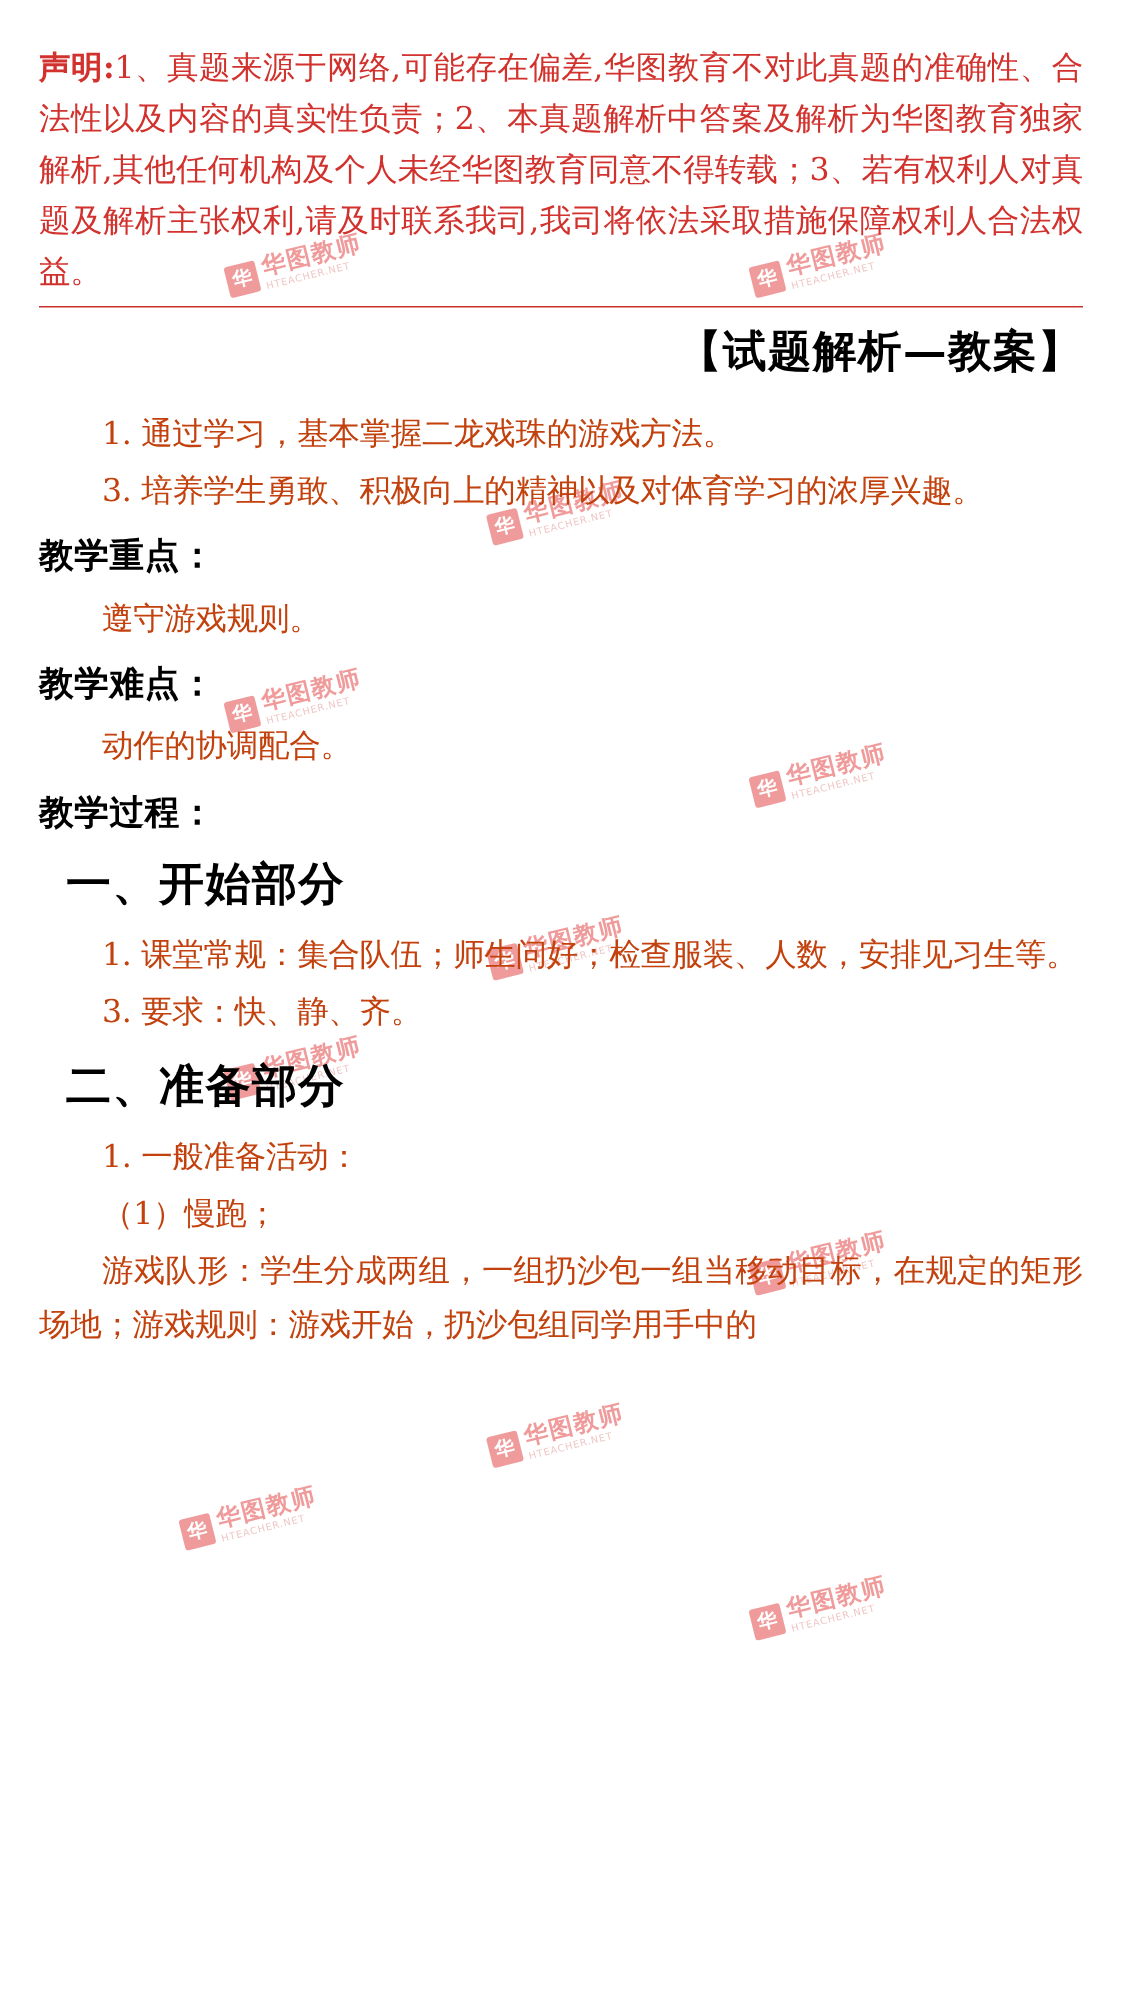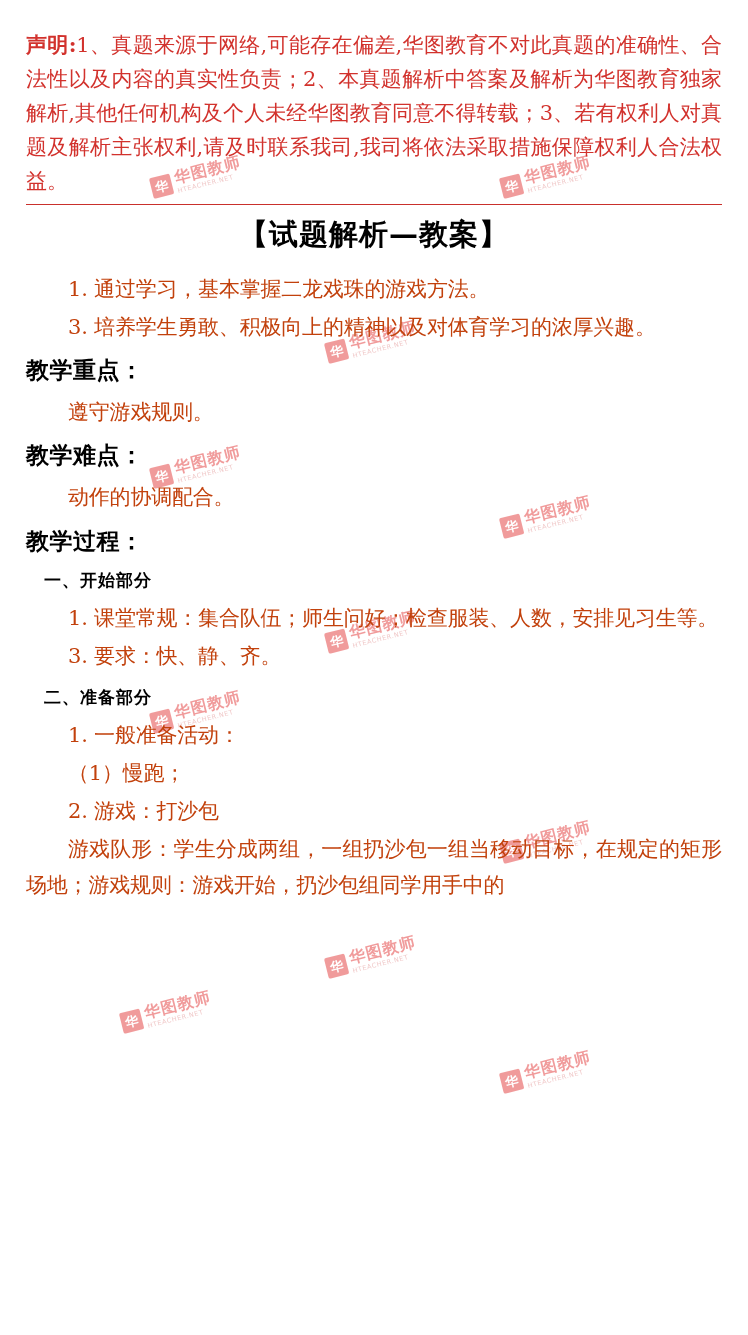--- a/index.html
+++ b/index.html
@@ -38,41 +38,41 @@
   .disclaimer .lead {
     font-weight: bold;
   }
   .rule {
     border: none;
     border-top: 1.5px solid #c9302c;
     margin: 4px 0 10px 0;
   }
   
   .doc-title {
-    text-align: center;
+    text-align: right;
     font-family: "DejaVu Serif", "Liberation Serif", serif;
     font-weight: bold;
     font-size: 29px;
     letter-spacing: 1px;
     margin: 6px 0 16px 0;
     color: #000;
   }
   
   h2.section {
     font-family: "DejaVu Serif", "Liberation Serif", serif;
     font-weight: bold;
     font-size: 23px;
     margin: 10px 0 8px 0;
     color: #000;
     letter-spacing: 0.5px;
   }
   h3.subsection {
     font-family: "DejaVu Serif", "Liberation Serif", serif;
     font-weight: bold;
-    font-size: 17px;
+    font-size: 30px;
     margin: 12px 0 8px 18px;
     color: #000;
     letter-spacing: 1px;
   }
   p.para {
     font-family: "DejaVu Serif", "Liberation Serif", serif;
     font-size: 21px;
     line-height: 1.72;
     margin: 2px 0 2px 0;
     text-indent: 2em;
@@ -236,17 +236,16 @@
 
     <h2 class="section">教学过程：</h2>
 
     <h3 class="subsection">一、开始部分</h3>
     <p class="para">1. 课堂常规：集合队伍；师生问好；检查服装、人数，安排见习生等。</p>
     <p class="para">3. 要求：快、静、齐。</p>
 
     <h3 class="subsection">二、准备部分</h3>
     <p class="para">1. 一般准备活动：</p>
     <p class="para">（1）慢跑；</p>
-    <p class="para">2. 游戏：打沙包</p>
     <p class="para tight">游戏队形：学生分成两组，一组扔沙包一组当移动目标，在规定的矩形场地；游戏规则：游戏开始，扔沙包组同学用手中的</p>
 
   </div>
 </div>
 
 </body></html>

